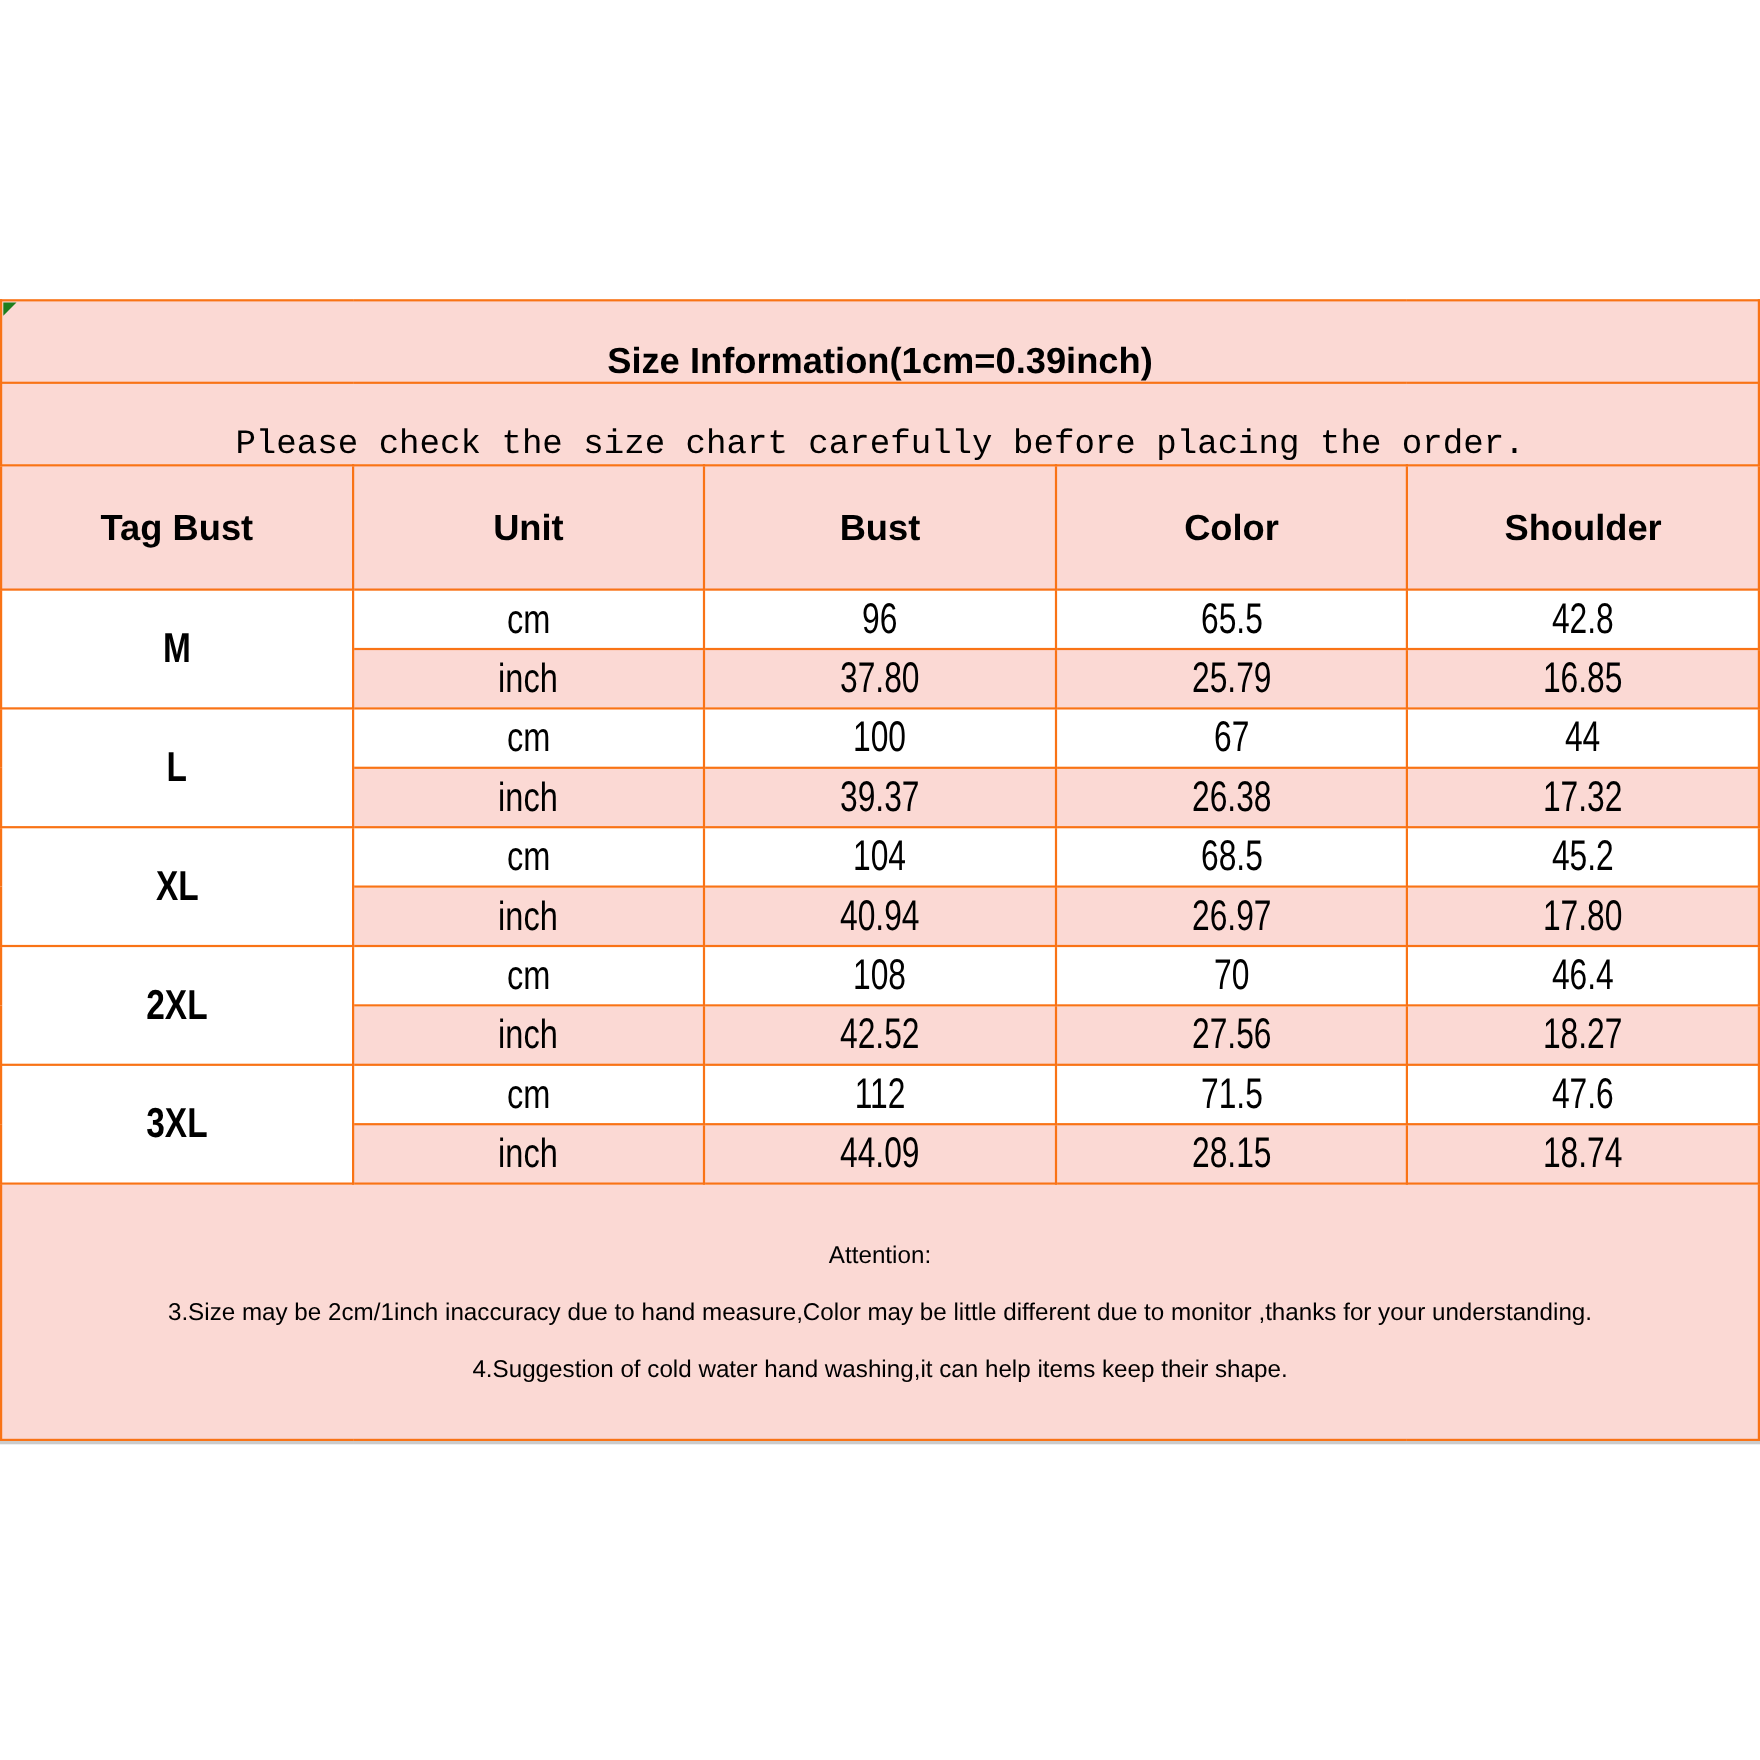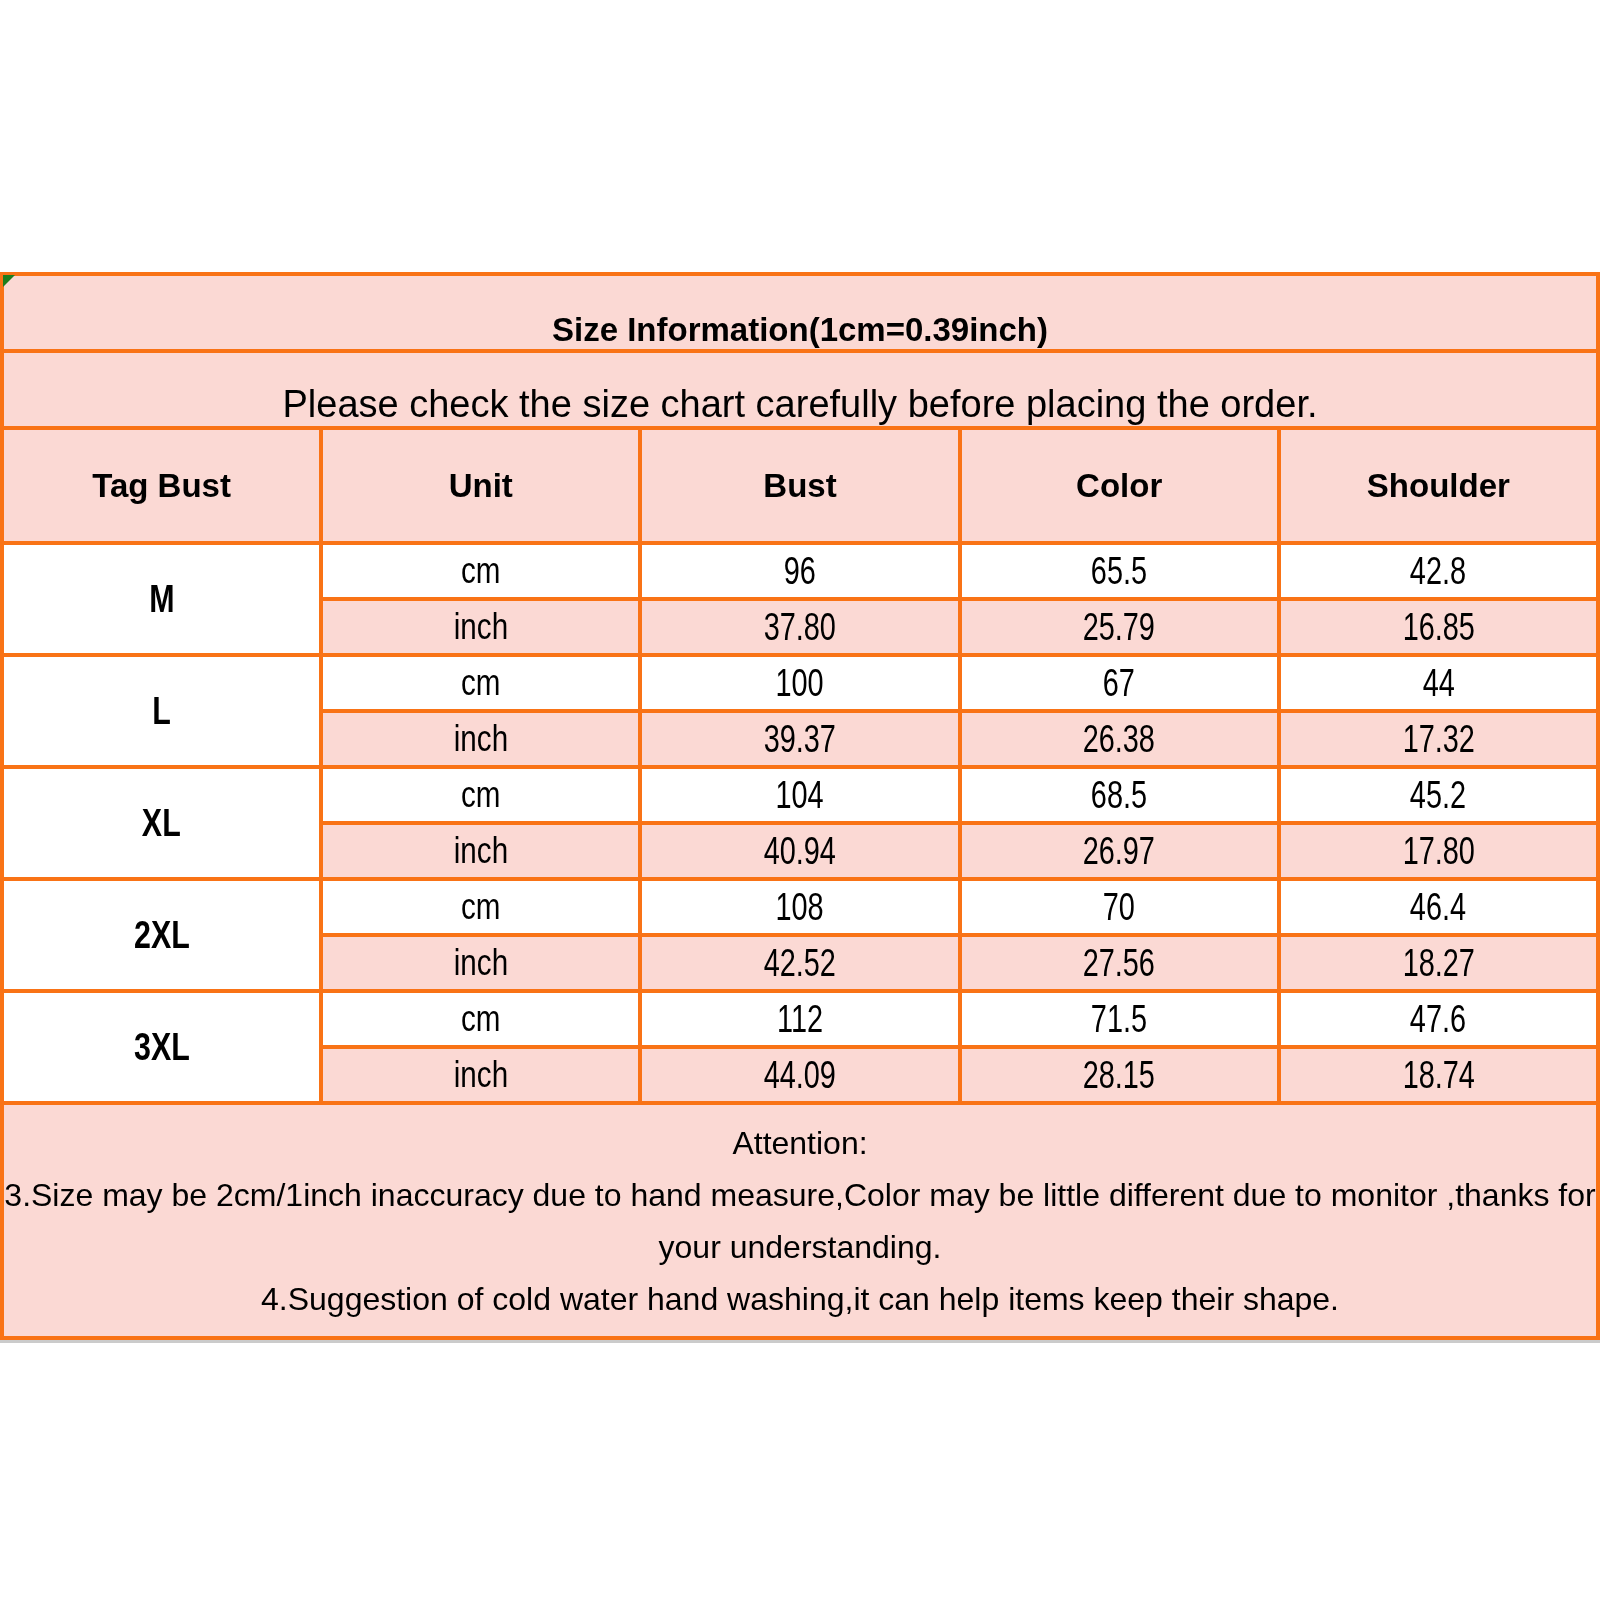--- a/index.html
+++ b/index.html
@@ -19,40 +19,41 @@
   table.size-chart {
     position: absolute;
     top: 272px;
     left: 0;
     width: 1600px;
     border-collapse: collapse;
     table-layout: fixed;
     box-shadow: 0 3px 0 rgba(160,160,160,0.55), 3px 0 0 rgba(160,160,160,0.35);
   }
   table.size-chart td {
-    border: 4px solid #f97316;
+    border: 2px solid #f97316;
     text-align: center;
     padding: 0;
     overflow: hidden;
   }
   td.pink { background: #fbd9d4; }
   td.white { background: #ffffff; }
 
   td.title-cell {
     height: 73px;
     vertical-align: bottom;
     padding-bottom: 6px;
     font-weight: bold;
     font-size: 33px;
   }
   td.subtitle-cell {
     height: 73px;
     vertical-align: bottom;
     padding-bottom: 8px;
-    font-size: 38px;
+    font-size: 31px;
+    font-family: Liberation Mono, monospace;
   }
   td.head-cell {
     height: 111px;
     vertical-align: middle;
     font-weight: bold;
     font-size: 33px;
   }
   tr.data-row td { height: 52px; vertical-align: middle; }
 
   .cond {
@@ -65,21 +66,21 @@
     font-weight: bold;
     font-size: 38px;
   }
   td.unit-cell .cond { font-size: 37px; }
   td.val-cell .cond  { font-size: 39px; transform: scaleX(0.74); }
 
   td.attention-cell {
     height: 231px;
     vertical-align: middle;
     text-align: left;
-    font-size: 32px;
+    font-size: 22px;
     line-height: 52px;
     padding: 4px 10px 4px 8px;
   }
   .corner-marker {
     position: absolute;
     top: 275px;
     left: 3px;
     width: 0;
     height: 0;
     border-top: 12px solid #1e7e1e;

